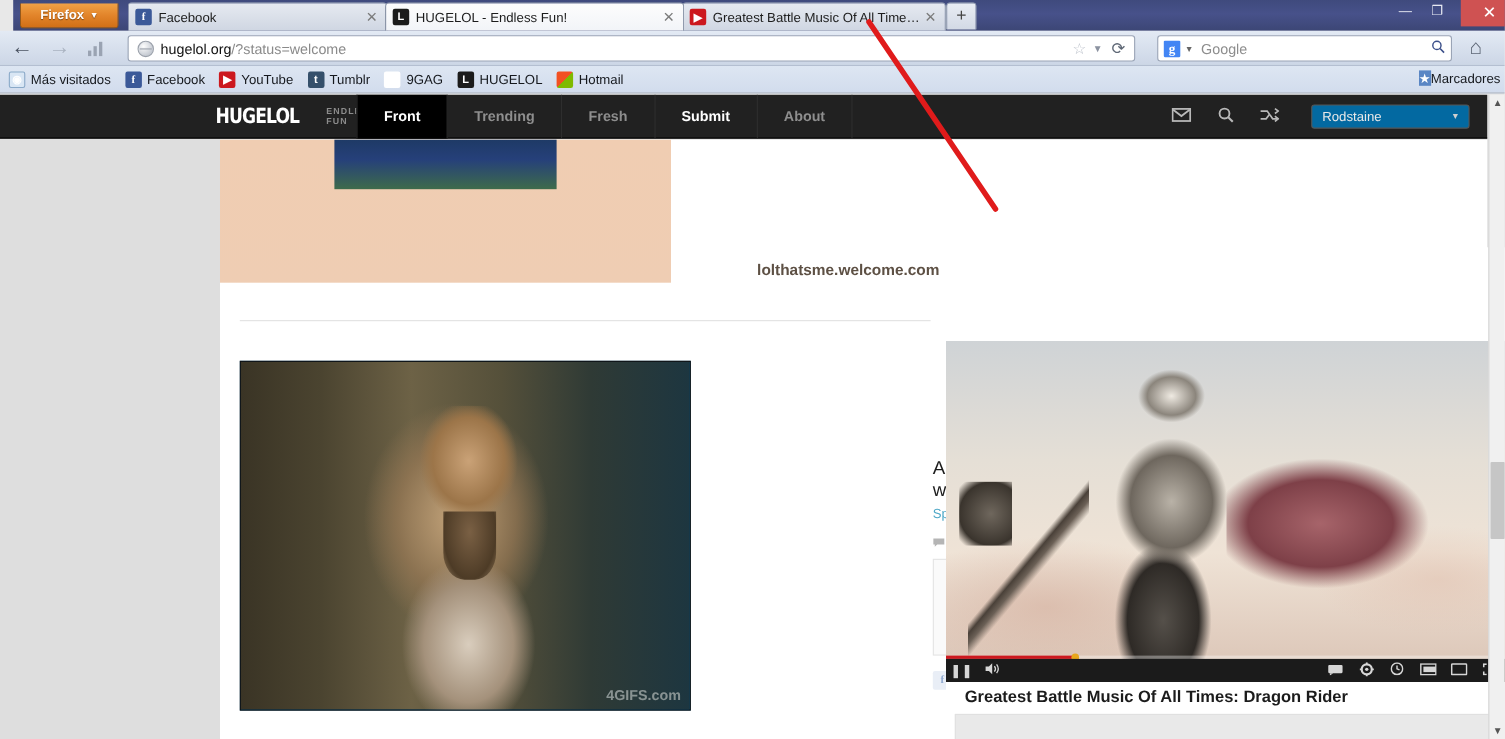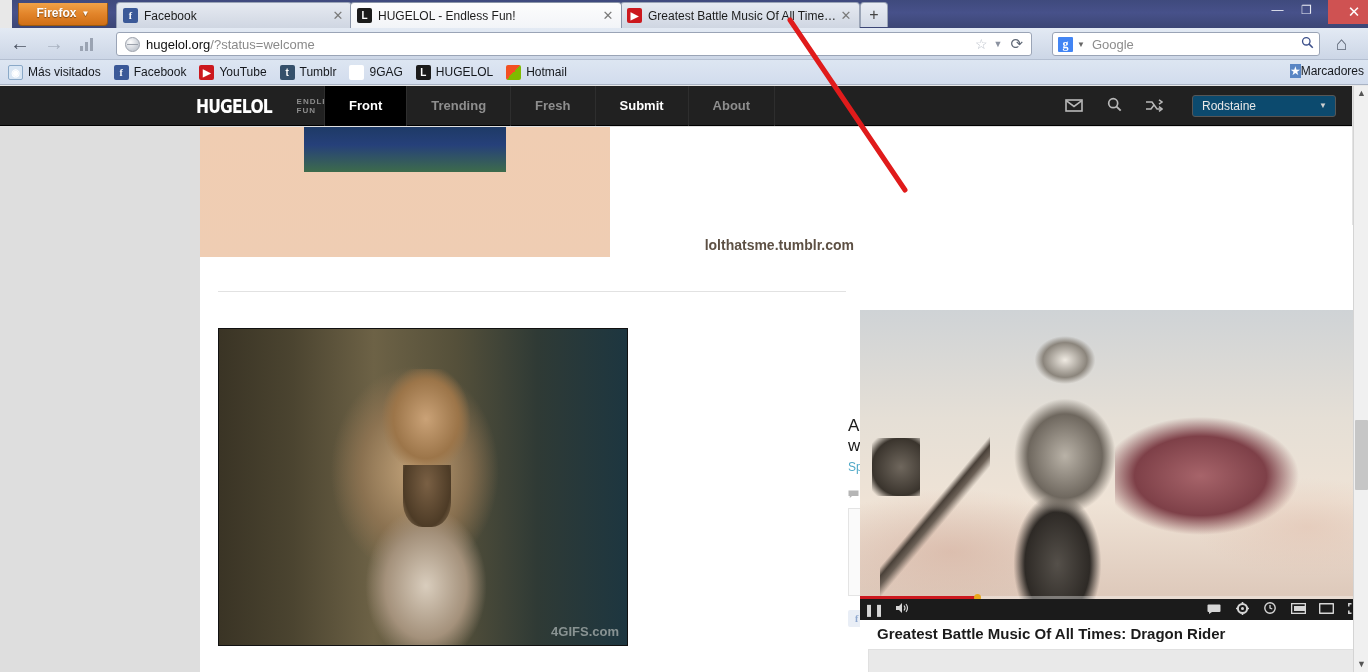--- a/index.html
+++ b/index.html
@@ -134,21 +134,21 @@
   #mainnav{ position:absolute; left:324px; top:0; height:40px; display:flex;justify-content:center; }
   .navitem{ padding:0 24px; height:40px; line-height:40px; color:#8e8e8e; font-size:13px; font-weight:bold;
     border-right:1px solid #2e2e2e; }
   .navitem:first-child{ border-left:1px solid #2e2e2e; }
   .navitem.active{ background:#000; color:#fff; }
   .navitem.bright{ color:#fff; }
   #header-right{ position:absolute; right:178px; top:0; height:40px; display:flex; align-items:center; }
   .hicon{ width:40px; text-align:center; color:#b9b9b9; font-size:15px; }
   #user-select{
     position:absolute; right:16px; top:9px; width:144px; height:22px;
-    background:#0c4a6e; border:1px solid #565656; border-radius:3px;
+    background:#0369a1; border:1px solid #565656; border-radius:3px;
     color:#e8e8e8; font-size:12px; line-height:20px; padding-left:9px;
   }
   #user-select .ucaret{ position:absolute; right:8px; top:0; font-size:8px; color:#cfcfcf;}
 
   
   #content-col{ position:absolute; left:200px; top:41px; width:1152px; bottom:0; background:#fff; }
   #sidebar-left{ position:absolute; left:0; top:41px; width:200px; bottom:0; background:#dedede;}
   #gutter-right{ position:absolute; right:0; top:41px; width:16px; bottom:0; background:#e3e3e3;}
 
   .post{ position:absolute; left:0; width:660px; }
@@ -396,21 +396,21 @@
   </div>
 
   <div id="sidebar-left"></div>
   <div id="gutter-right"></div>
 
   <div id="content-col">
 
     <div class="post">
       <div id="post1-img">
         <div id="p1-photo"></div>
-        <div id="p1-wm">lolthatsme.tumblr.com</div>
+        <div id="p1-wm">lolthatsme.welcome.com</div>
       </div>
     </div>
 
     <div class="divider" style="top:164px;"></div>
 
     <div class="post">
       <div class="post-img" id="post2-img">
         <div id="p2-scene">
           <div id="p2-fig">
             <div id="p2-beard"></div>

